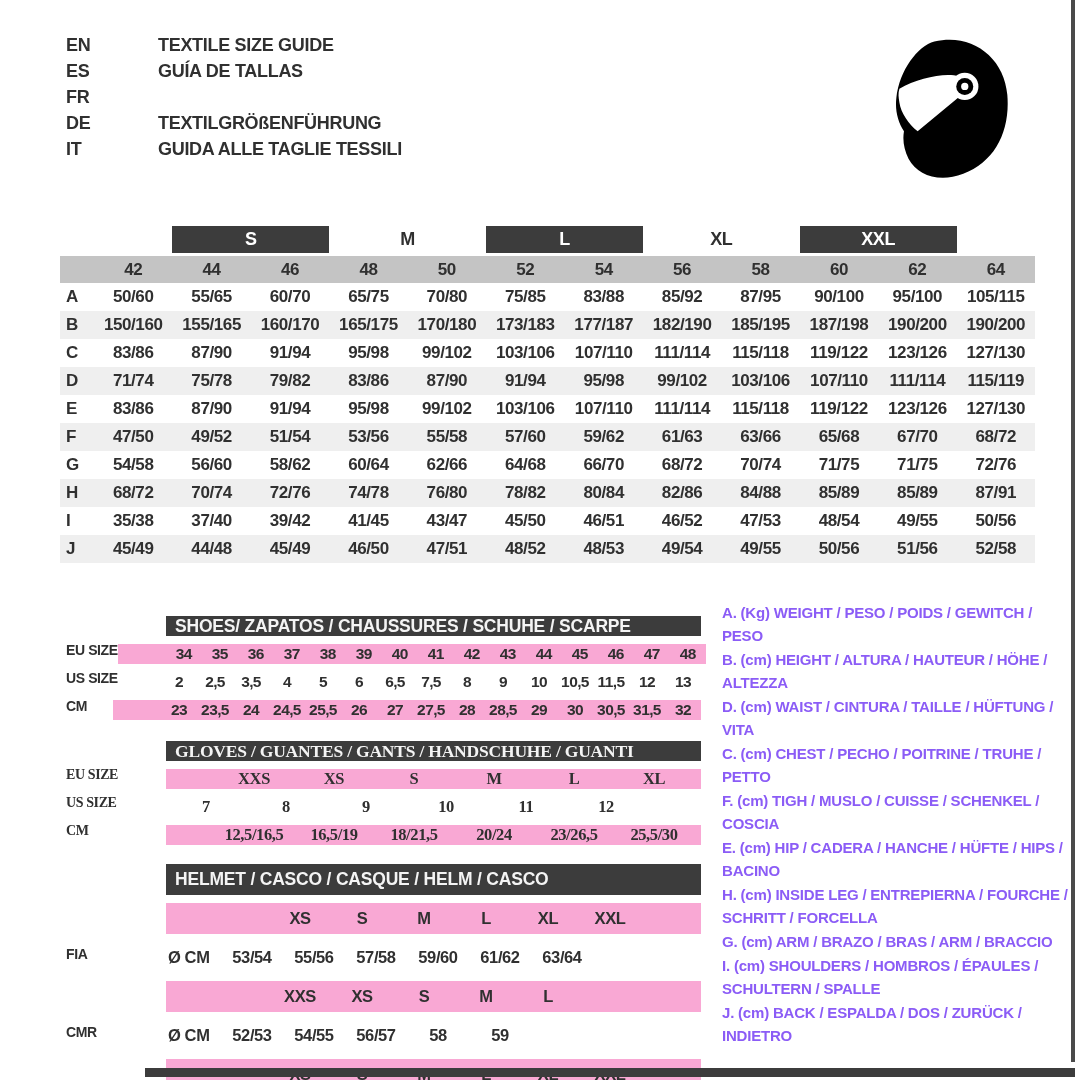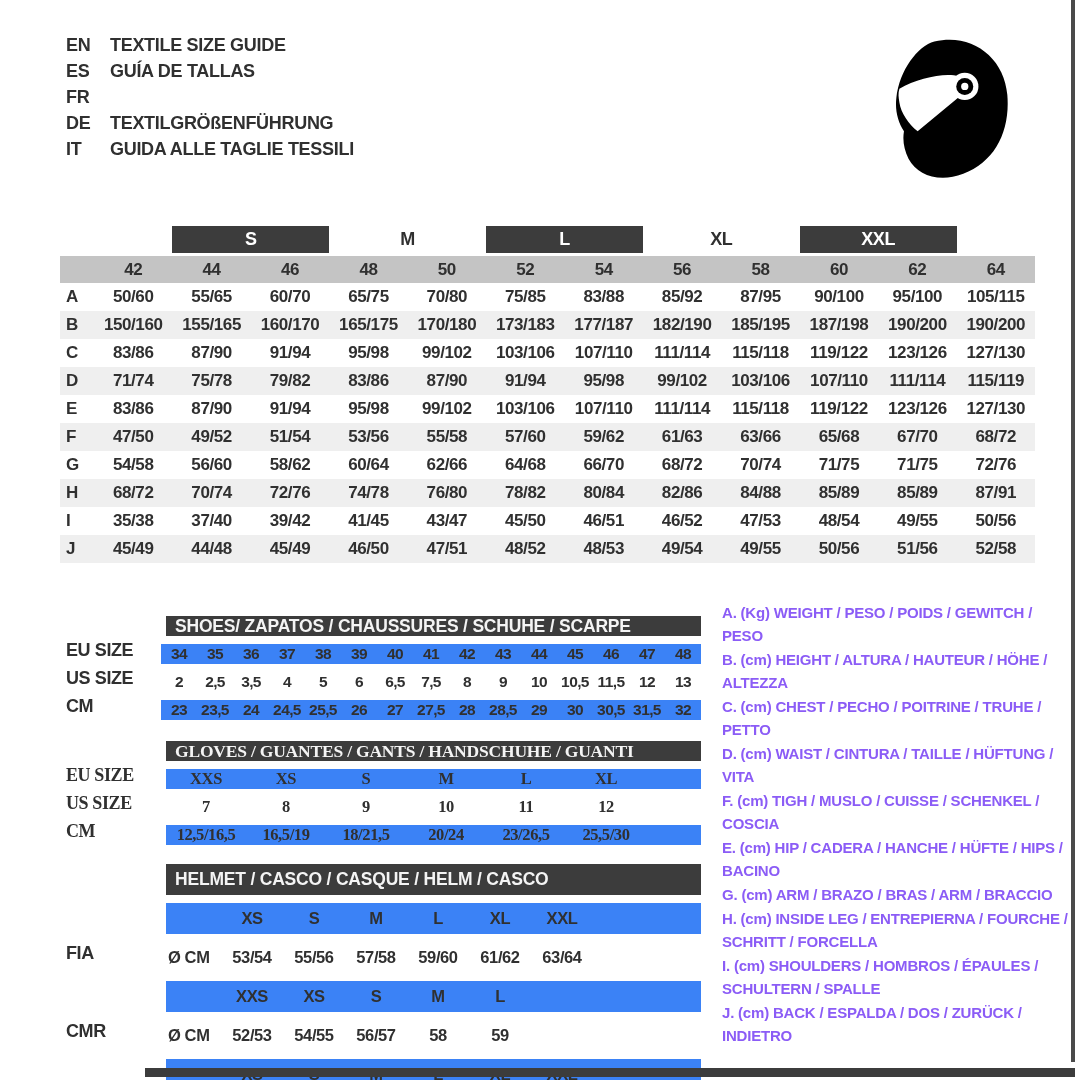--- a/index.html
+++ b/index.html
@@ -3,21 +3,21 @@
 <meta charset="utf-8">
 <style>
   html,body{margin:0;padding:0;background:#fff;}
   body{width:1080px;height:1080px;position:relative;overflow:hidden;
        font-family:"Liberation Sans",sans-serif;font-weight:bold;color:#303030;
        -webkit-font-smoothing:antialiased;}
   .page{position:absolute;inset:0;}
 
   
   .langs{position:absolute;left:66px;top:32px;letter-spacing:-0.3px;}
-  .lang-line{display:flex;font-size:18px;line-height:26px;}
+  .lang-line{display:flex;font-size:18px;line-height:26px;gap:48px;}
   .lang-code{width:44px;}
 
   
   .helmet-icon{position:absolute;left:876px;top:34px;width:138px;height:152px;}
 
   
   .main-table{position:absolute;left:60px;top:226px;width:975px;font-size:17px;letter-spacing:-0.4px;}
   .grid13{display:grid;grid-template-columns:34px repeat(12,1fr);}
   .cell{display:flex;align-items:center;justify-content:center;white-space:nowrap;}
   .letter{justify-content:flex-start;padding-left:6px;}
@@ -25,23 +25,23 @@
   .band{height:27px;display:flex;align-items:center;justify-content:center;font-size:18px;}
   .band.filled{background:#3c3c3c;color:#ffffff;}
   .num-row{height:27px;background:#c4c4c4;}
   .m-row{height:28px;}
   .m-row.stripe{background:#efefef;}
 
   
   .section{position:absolute;left:60px;width:641px;letter-spacing:-0.4px;}
   .sec-row{display:flex;height:28px;}
   .helmet-section .sec-row{height:39px;}
-  .sec-label{width:100px;display:flex;align-items:center;padding-left:6px;font-size:18px;white-space:nowrap;}
+  .sec-label{width:100px;display:flex;align-items:center;padding-left:6px;font-size:14px;white-space:nowrap;}
   .sec-band{flex:1;display:grid;align-items:center;margin-top:8px;}
-  .sec-band.gray{background:#3b82f6;}
+  .sec-band.gray{background:#f9a8d4;padding-left:48px;}
   .title-row .sec-band{display:flex;align-items:center;background:#3c3c3c;color:#f4f4f4;
                        padding-left:9px;font-size:17.5px;letter-spacing:-0.2px;}
   .shoes-grid{grid-template-columns:repeat(15,36px);font-size:15.5px;letter-spacing:-0.6px;}
   .gloves-grid{grid-template-columns:repeat(6,80px);font-size:16.5px;}
   .helmet-grid{grid-template-columns:55px repeat(6,62px);font-size:16.5px;}
   .unit-cell{display:flex;align-items:center;padding-left:2px;white-space:nowrap;}
 
   .shoes-section{top:608px;}
   .gloves-section{top:733px;font-family:Liberation Serif, serif;}
   .helmet-section{top:856px;}
@@ -447,25 +447,25 @@
           <div class="cell">59</div>
           <div class="cell">60</div>
           <div class="cell">61</div>
         </div>
       </div>
     </div>
 
   <div class="legend" id="legend">
       <div class="legend-item">A. (Kg) WEIGHT / PESO / POIDS / GEWITCH / PESO</div>
       <div class="legend-item">B. (cm) HEIGHT / ALTURA / HAUTEUR / HÖHE / ALTEZZA</div>
+      <div class="legend-item">D. (cm) WAIST / CINTURA / TAILLE / HÜFTUNG / VITA</div>
       <div class="legend-item">C. (cm) CHEST / PECHO / POITRINE / TRUHE / PETTO</div>
-      <div class="legend-item">D. (cm) WAIST / CINTURA / TAILLE / HÜFTUNG / VITA</div>
       <div class="legend-item">F. (cm) TIGH / MUSLO / CUISSE / SCHENKEL / COSCIA</div>
       <div class="legend-item">E. (cm) HIP / CADERA / HANCHE / HÜFTE / HIPS /  BACINO</div>
+      <div class="legend-item">H. (cm) INSIDE LEG / ENTREPIERNA / FOURCHE / SCHRITT / FORCELLA</div>
       <div class="legend-item">G. (cm) ARM  / BRAZO / BRAS / ARM / BRACCIO</div>
-      <div class="legend-item">H. (cm) INSIDE LEG / ENTREPIERNA / FOURCHE / SCHRITT / FORCELLA</div>
       <div class="legend-item">I.  (cm) SHOULDERS / HOMBROS / ÉPAULES / SCHULTERN / SPALLE</div>
       <div class="legend-item">J. (cm) BACK / ESPALDA / DOS / ZURÜCK / INDIETRO</div>
     </div>
 
   <div class="right-border"></div>
   <div class="bottom-border"></div>
 </div>
 
 </body></html>

